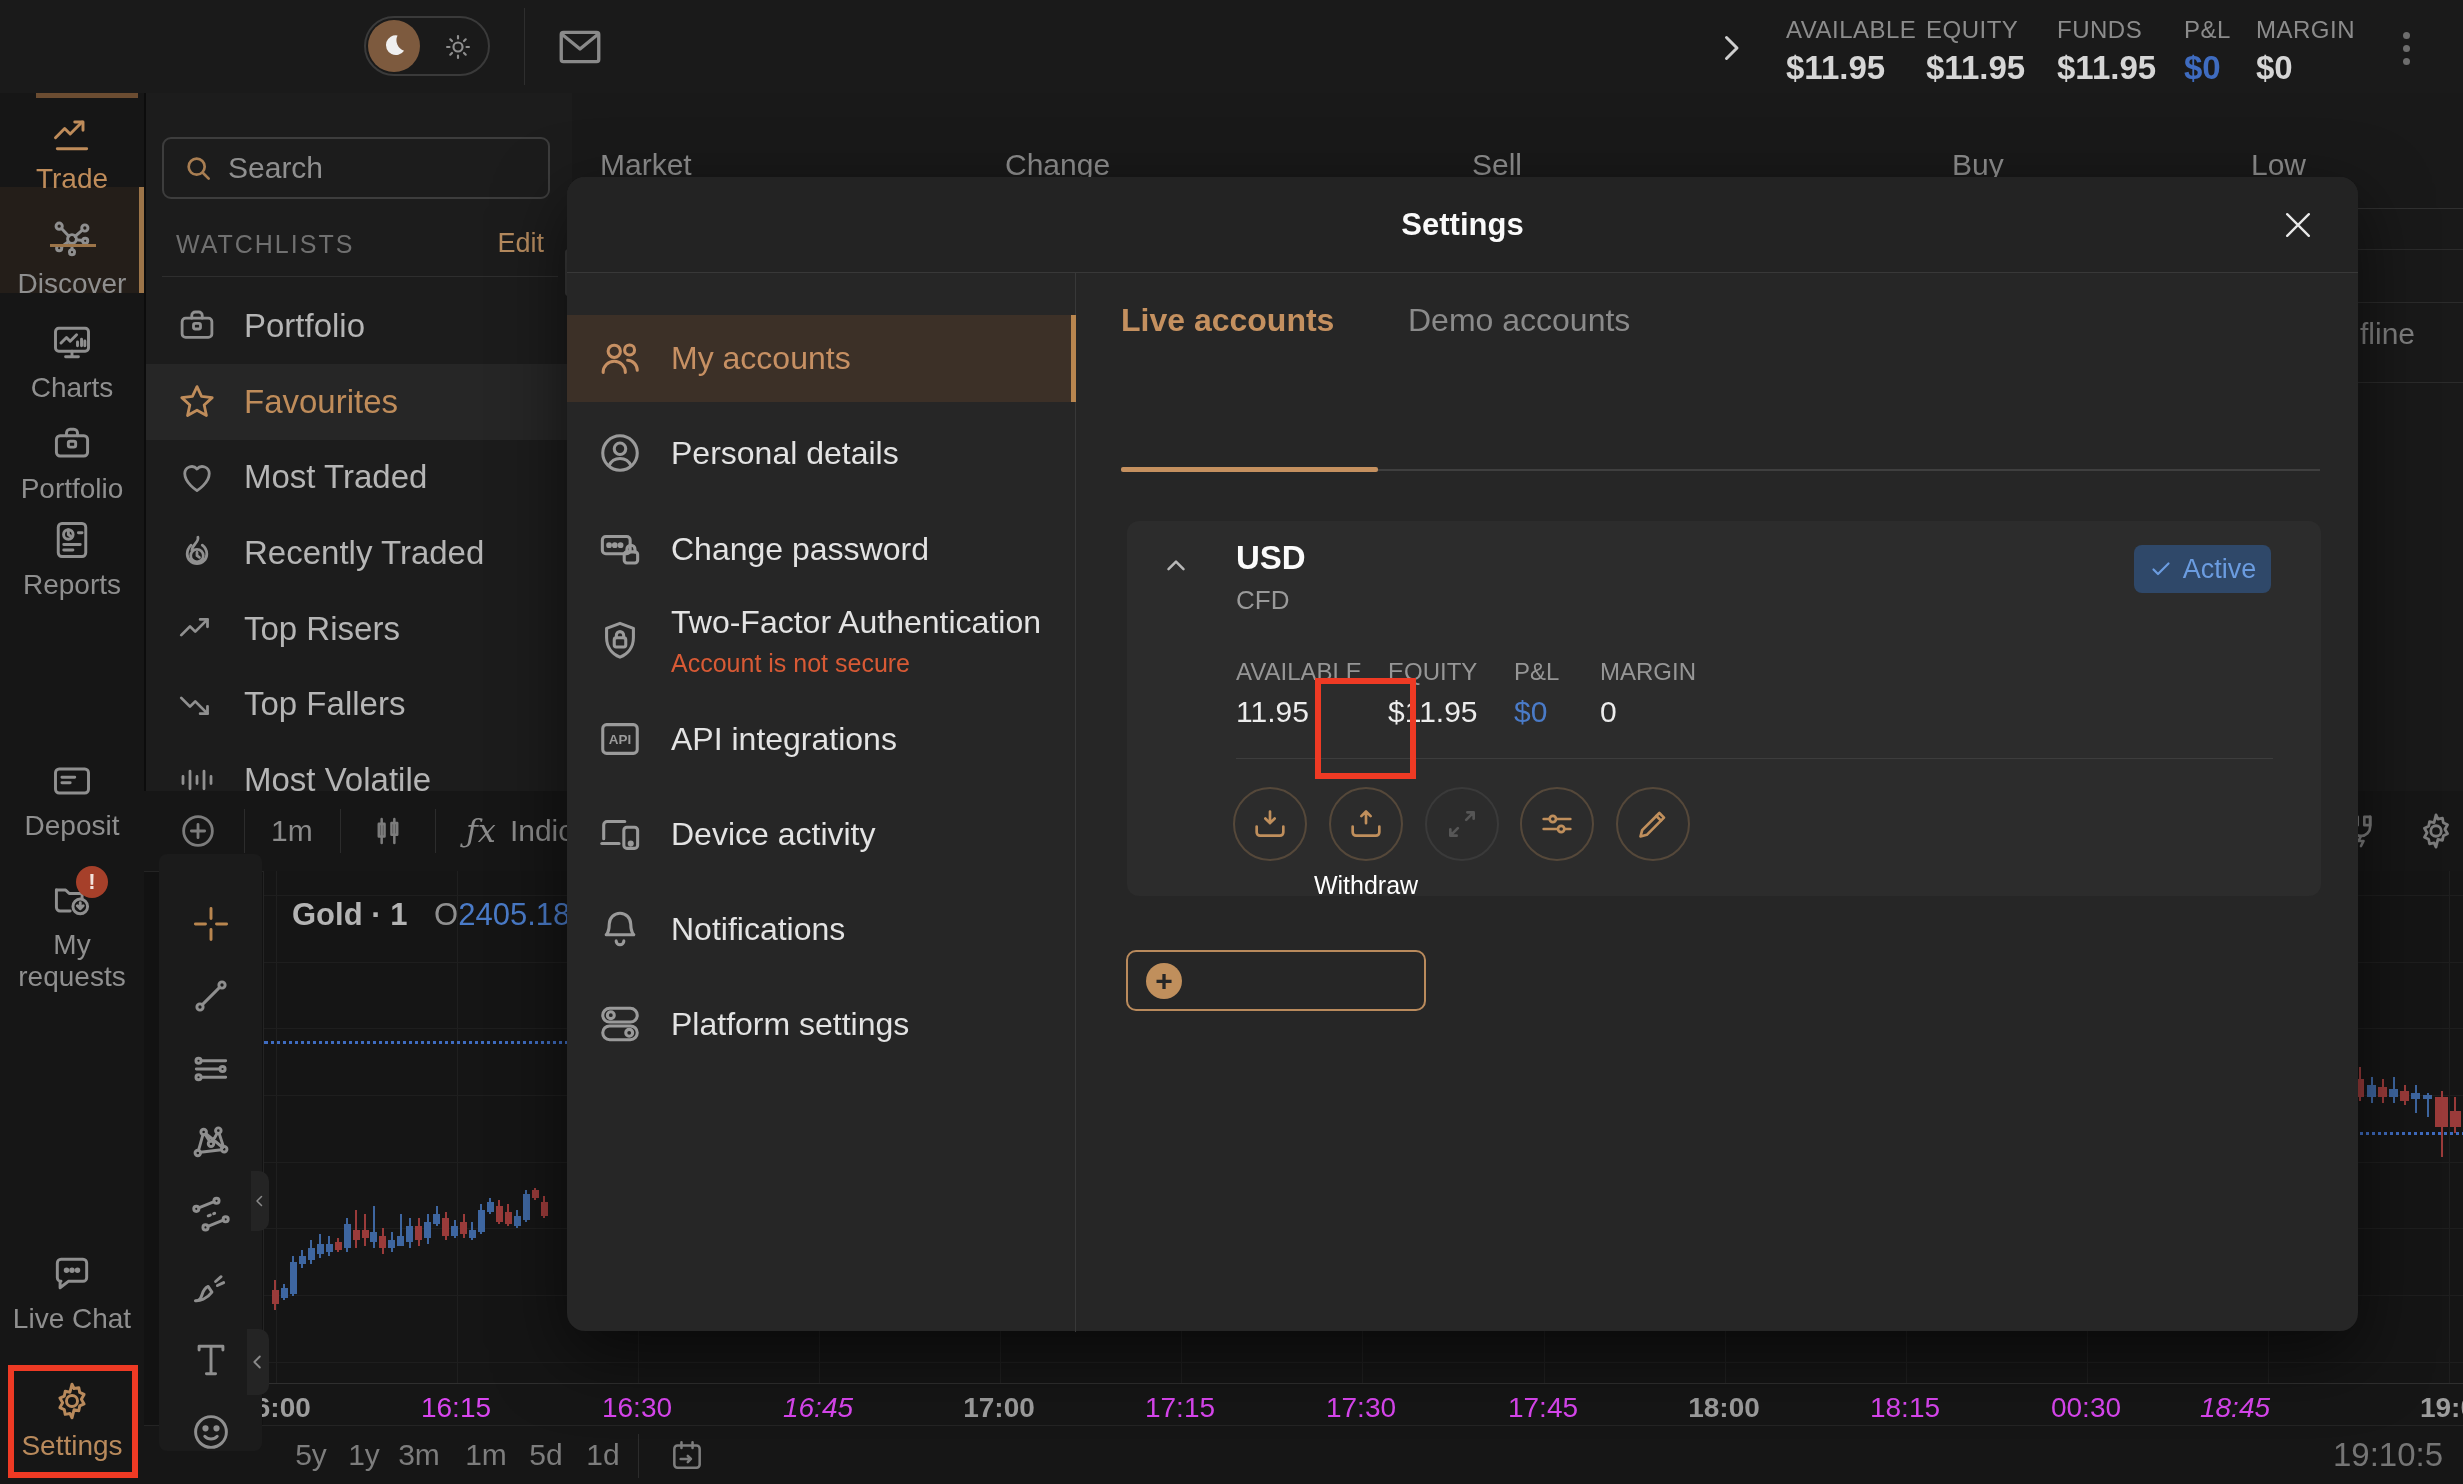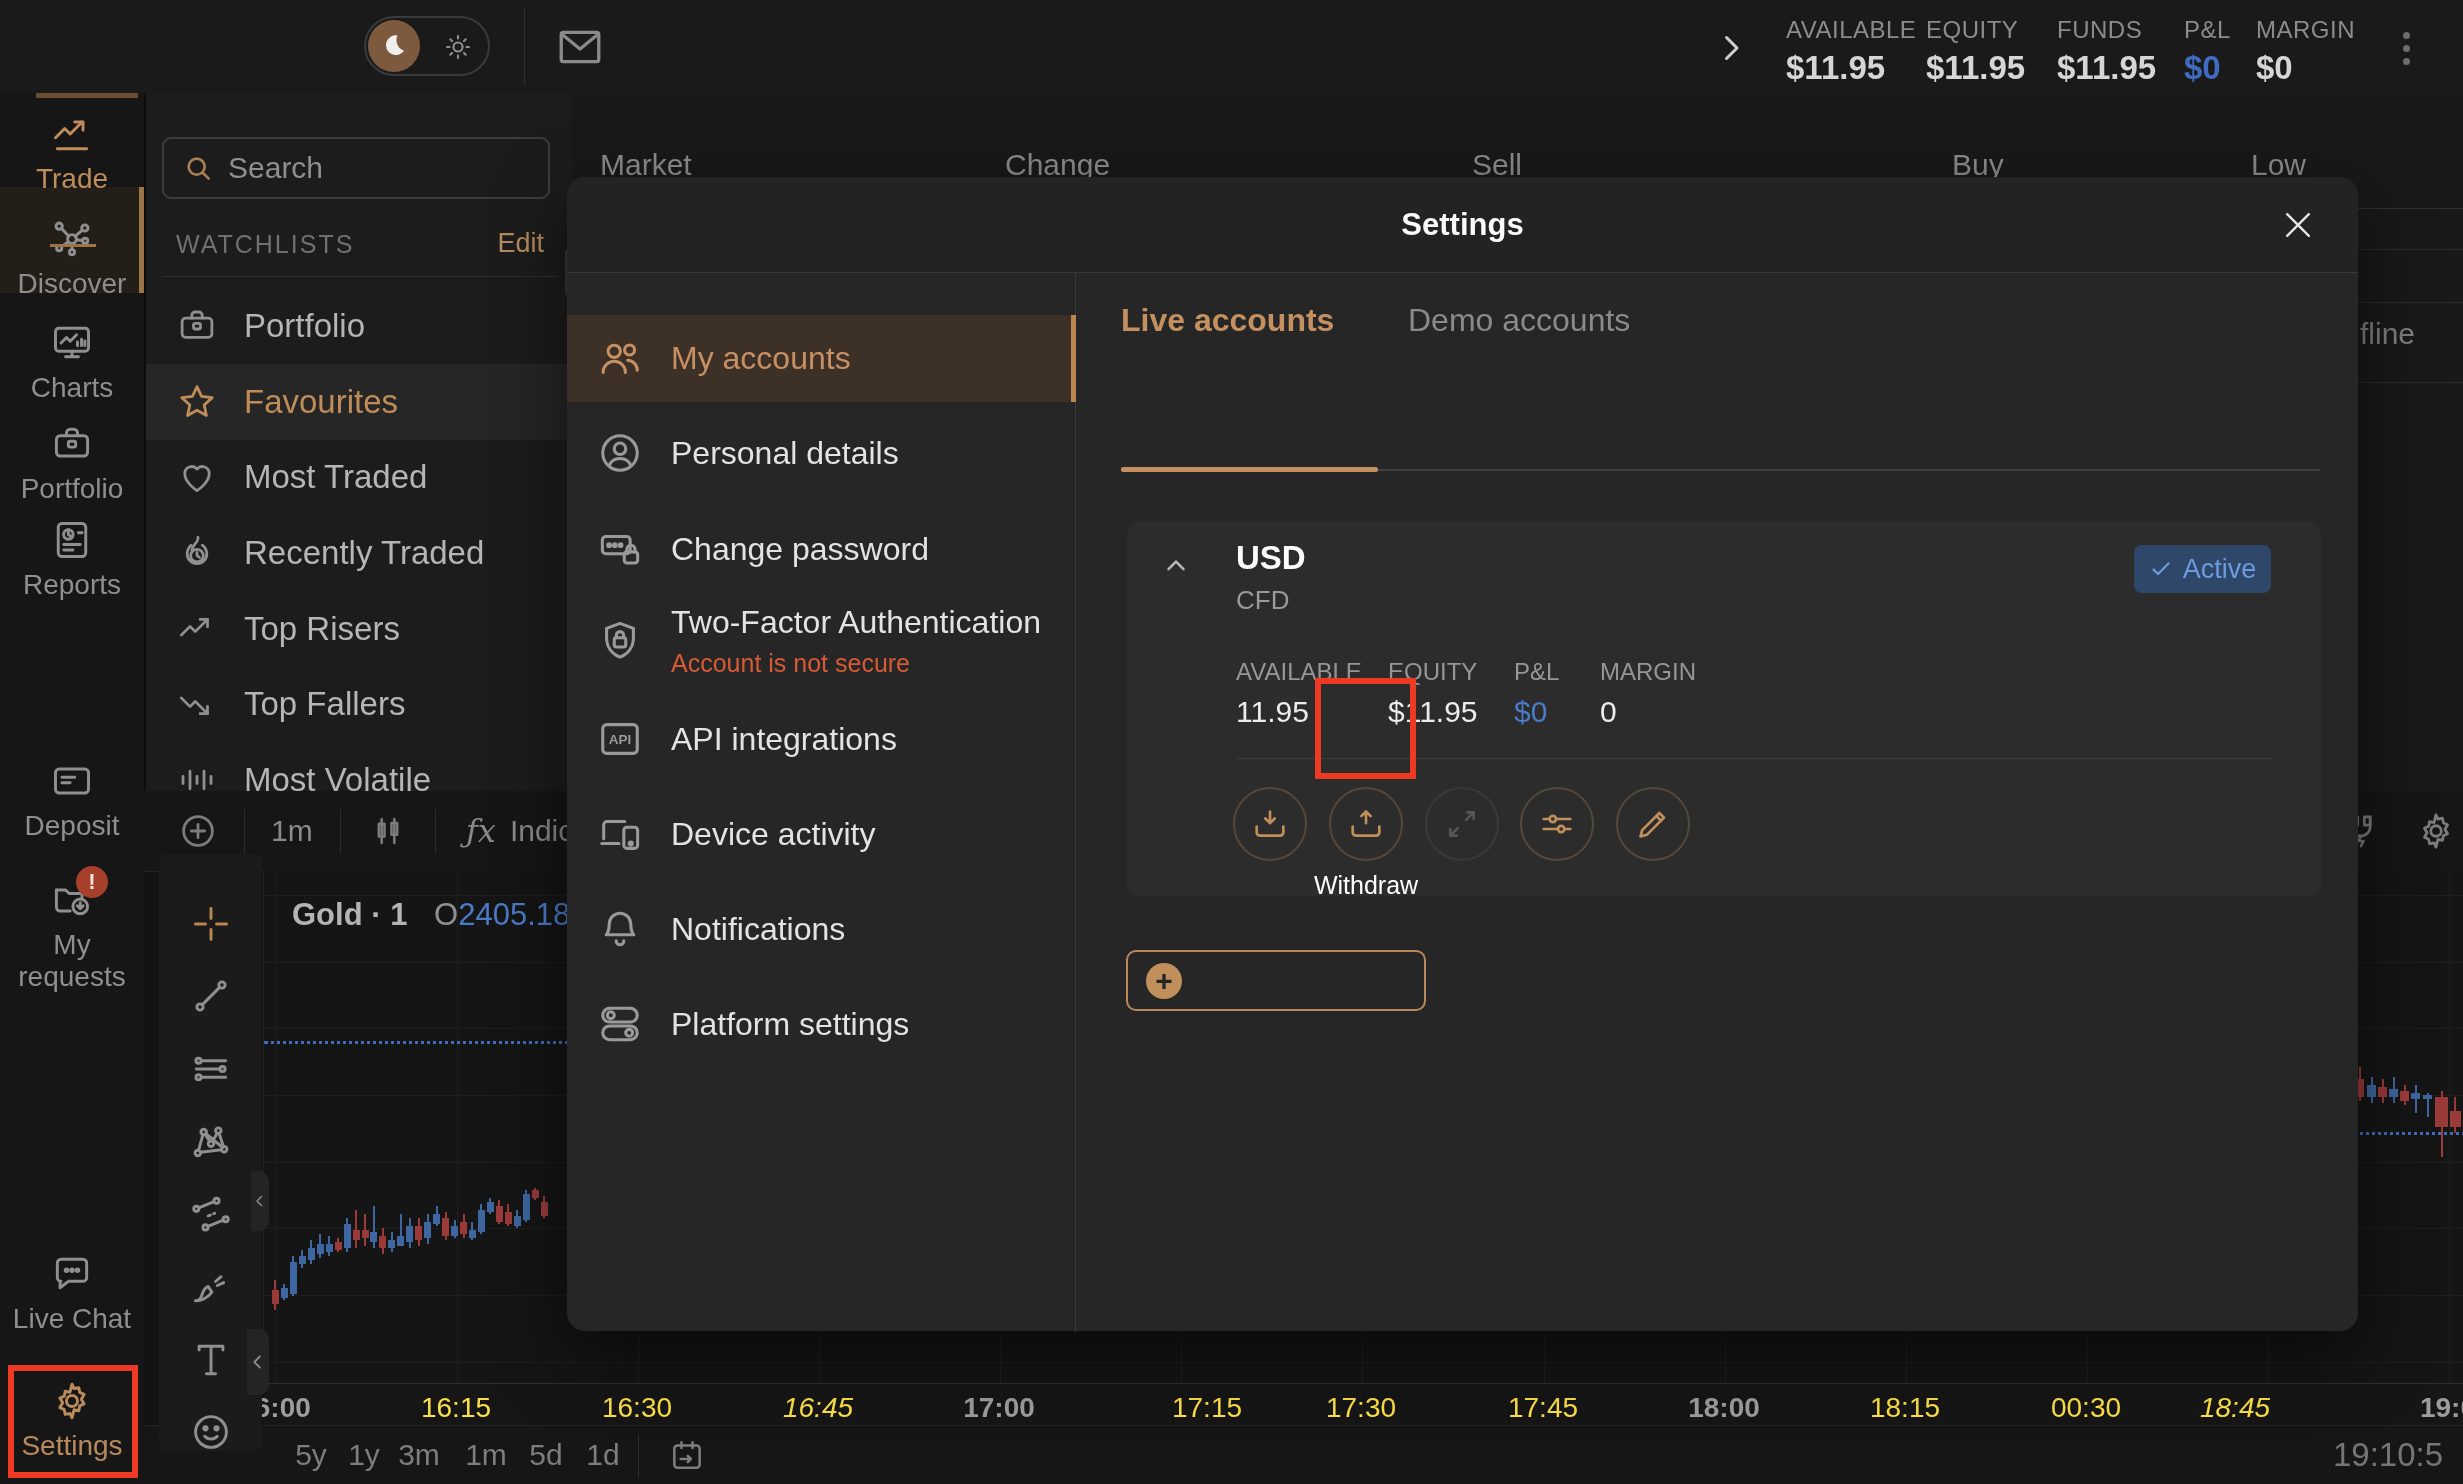--- a/index.html
+++ b/index.html
@@ -75,21 +75,21 @@
   .gridv{position:absolute;top:0;width:1px;height:512px;background:#1f1f1f;}
   .gridh{position:absolute;left:0;width:2201px;height:1px;background:#1e1e1e;}
   .legend{position:absolute;left:28px;top:26px;font-size:31px;color:#a8a8a8;}
   .legend b{font-weight:bold;color:#b4b4b4;}
   .legend .k{color:#8f8f8f;margin-left:18px;}
   .legend .v{color:#4a7bc8;}
   .wick{position:absolute;width:2px;}
   .bodyc{position:absolute;}
   .dotline{position:absolute;border-top:3px dotted #3f6cc0;height:0;}
   .axis{left:263px;top:1383px;width:2201px;height:42px;background:#161616;border-top:1px solid #2f2f2f;}
-  .axis .t{position:absolute;top:8px;font-size:28px;color:#fde047;transform:translateX(-50%);white-space:nowrap;}
+  .axis .t{position:absolute;top:8px;font-size:28px;color:#d946ef;transform:translateX(-50%);white-space:nowrap;}
   .axis .t.major{color:#9d9d9d;font-weight:bold;}
   .bottombar{left:144px;top:1425px;width:2319px;height:60px;background:#161616;border-top:1px solid #242424;}
   .range{position:absolute;top:12px;font-size:30px;color:#7d7d7d;transform:translateX(-50%);}
   .bb-sep{position:absolute;left:494px;top:8px;width:1px;height:44px;background:#2c2c2c;}
   .bb-cal{position:absolute;left:524px;top:10px;color:#7d7d7d;}
   .clock{position:absolute;left:2189px;top:10px;width:398px;font-size:33px;color:#757575;}
 
   
   .modal{left:567px;top:177px;width:1791px;height:1154px;background:#262626;border-radius:18px;
          box-shadow:0 24px 70px rgba(0,0,0,.55);z-index:10;}
@@ -613,21 +613,21 @@
         <path d="M14 6l-6 6 6 6"></path>
       </svg>
     </div>
 
   <div class="a axis" id="time-axis">
       <div class="t major" style="left: 12px;">16:00</div>
       <div class="t" style="left: 193px;">16:15</div>
       <div class="t" style="left: 374px;">16:30</div>
       <div class="t" style="left: 555px; font-style: italic;">16:45</div>
       <div class="t major" style="left: 736px;">17:00</div>
-      <div class="t" style="left: 917px; margin-left: 27px;">17:15</div>
+      <div class="t" style="left: 917px;">17:15</div>
       <div class="t" style="left: 1098px;">17:30</div>
       <div class="t" style="left: 1280px;">17:45</div>
       <div class="t major" style="left: 1461px;">18:00</div>
       <div class="t" style="left: 1642px;">18:15</div>
       <div class="t" style="left: 1823px;">00:30</div>
       <div class="t" style="left: 1972px; font-style: italic;">18:45</div>
       <div class="t major" style="left: 2185px;">19:0</div>
     </div>
 
   <section class="a bottombar">

